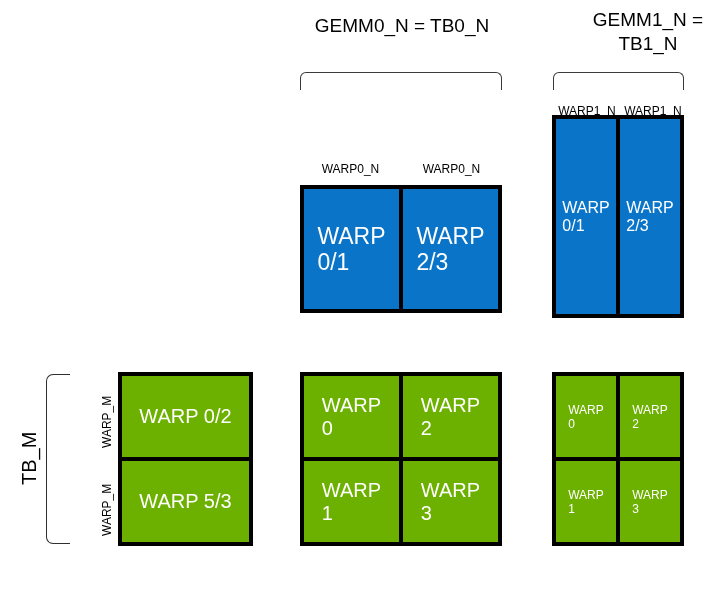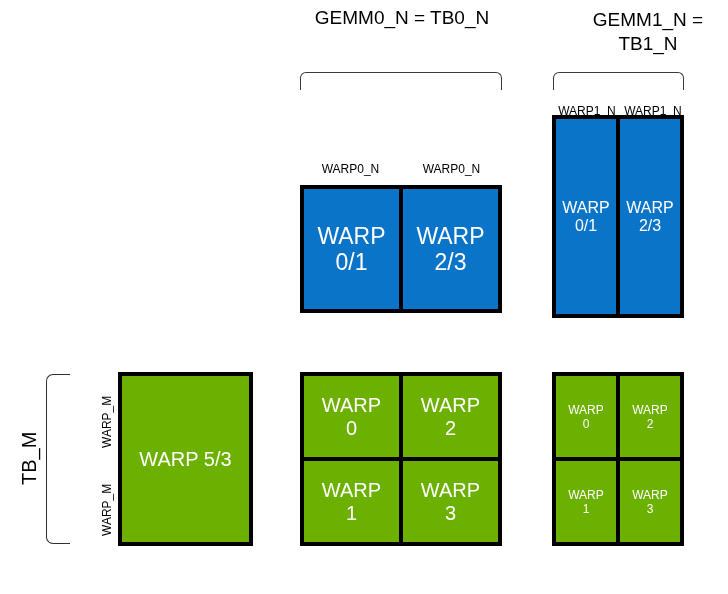--- a/index.html
+++ b/index.html
@@ -86,39 +86,39 @@
     background: #000000;
   }
   .group.cols { flex-direction: row; }
   .group.rows { flex-direction: column; }
 
   .cell {
     box-sizing: border-box;
     display: flex;
     align-items: center;
     justify-content: center;
-    text-align: center;
+    text-align: left;
     color: #ffffff;
     white-space: pre-line;
     flex: 1 1 auto;
   }
   .cell.blue  { background: #0a74c8; }
   .cell.green { background: #6cb000; }
 
   .t-lg  { font-size: 23px; line-height: 26px; }
   .t-md  { font-size: 20px; line-height: 23px; }
   .t-sm  { font-size: 16px; line-height: 18px; }
   .t-xs  { font-size: 12px; line-height: 14px; }
 </style>
 </head>
 <body>
 
 <div class="stage">
 
-  <div class="abs heading" style="left:296px; top:6px; width:212px;">GEMM0_N = TB0_N</div>
+  <div class="abs heading" style="left:296px; top:14px; width:212px;">GEMM0_N = TB0_N</div>
 
   <div class="abs heading" style="left:572px; top:8px; width:152px;">GEMM1_N =
 TB1_N</div>
 
   <div class="abs hbracket" style="left:300px; top:72px; width:202px; height:18px;"></div>
 
   <div class="abs hbracket" style="left:553px; top:72px; width:131px; height:18px;"></div>
 
   <div class="abs caplabel" style="left:300px; top:162px; width:101px;">WARP0_N</div>
   <div class="abs caplabel" style="left:401px; top:162px; width:101px;">WARP0_N</div>
@@ -142,20 +142,21 @@
 
   <div class="abs vlabel-big" style="left:18px; top:485px;">TB_M</div>
 
   <div class="abs vbracket" style="left:46px; top:374px; width:24px; height:170px;"></div>
 
   <div class="abs vlabel" style="left:100px; top:448px;">WARP_M</div>
 
   <div class="abs vlabel" style="left:100px; top:536px;">WARP_M</div>
 
   <div class="abs group rows" style="left:118px; top:372px; width:135px; height:174px; padding:4px; gap:4px;">
+    <div class="cell green t-md">WARP 0/2</div>
     <div class="cell green t-md">WARP 5/3</div>
   </div>
 
   <div class="abs group rows" style="left:300px; top:372px; width:202px; height:174px; padding:4px; gap:4px;">
     <div style="display:flex; flex:1 1 auto; gap:4px;">
       <div class="cell green t-md">WARP
 0</div>
       <div class="cell green t-md">WARP
 2</div>
     </div>

